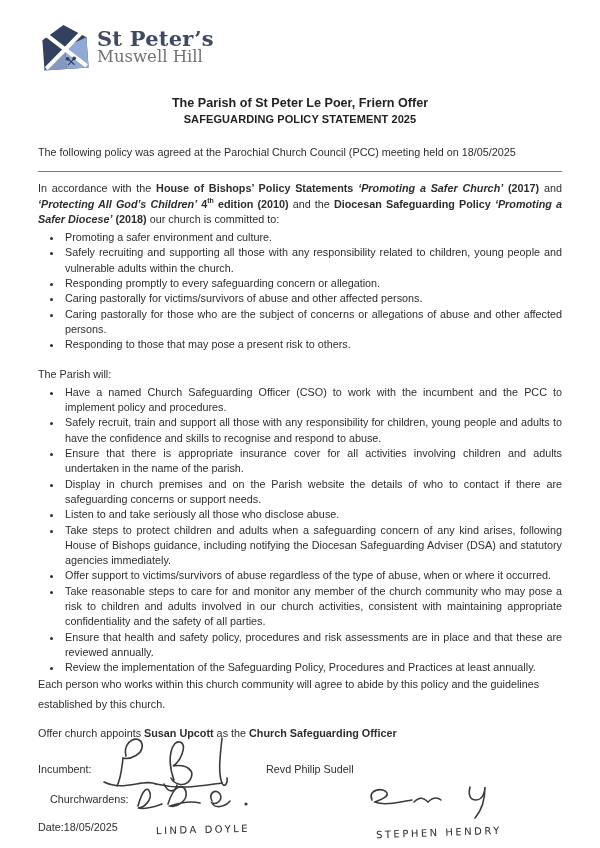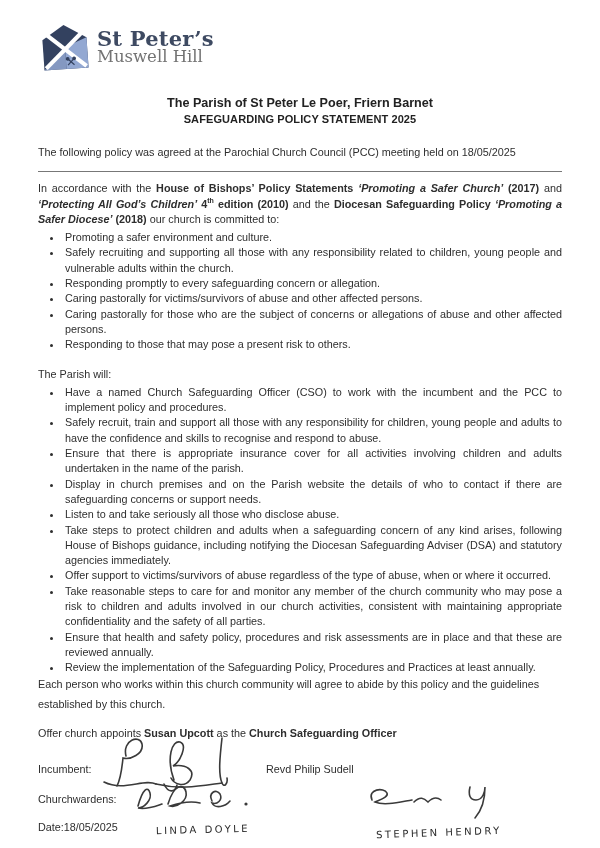--- a/index.html
+++ b/index.html
@@ -42,21 +42,21 @@
   li{text-align:justify;padding-left:2px;margin:0;}
   .parish-heading{margin-top:14px;}
   .each-person{margin-top:1px;}
   .each-person .line2{display:block;margin-top:5px;}
   
   .signoff{position:relative;margin-top:14px;height:150px;}
   .appoint{position:absolute;left:0;top:0;}
   .lbl{position:absolute;left:0;}
   .incumbent-lbl{top:36px;}
   .incumbent-name{position:absolute;left:228px;top:36px;}
-  .wardens-lbl{top:66px;}
+  .wardens-lbl{top:66px;margin-left:12px;}
   .date-lbl{top:94px;}
   .sig{position:absolute;}
   .sig path{fill:none;stroke:#3a3a3a;stroke-width:1.6;stroke-linecap:round;}
   .sig-incumbent{left:58px;top:4px;}
   .sig-warden1{left:92px;top:52px;}
   .sig-warden2{left:320px;top:56px;}
   .handname{position:absolute;font-family:"DejaVu Sans", sans-serif;font-size:10px;
             letter-spacing:2.5px;color:#2a2a2a;transform:rotate(-1.5deg);}
   .handname1{left:118px;top:96px;}
   .handname2{left:338px;top:99px;transform:rotate(-2deg);}
@@ -83,21 +83,21 @@
       </svg>
       <div class="stp-text">
         <div class="stp-l1">St Peter’s</div>
         <div class="stp-l2">Muswell Hill</div>
       </div>
     </div>
 
   </div>
 
   <div class="titles">
-    <div class="t1">The Parish of St Peter Le Poer, Friern Barnet</div>
+    <div class="t1">The Parish of St Peter Le Poer, Friern Offer</div>
     <div class="t2">SAFEGUARDING POLICY STATEMENT 2025</div>
   </div>
 
   <div class="body-txt">
 
     <p class="intro">The following policy was agreed at the Parochial Church Council (PCC) meeting held on 18/05/2025</p>
 
     <hr class="sep">
 
     <p class="just"><span>In accordance with the </span><span class="b">House of Bishops’ Policy Statements </span><span class="bi">‘Promoting a Safer Church’</span><span class="b"> (2017)</span><span> and </span><span class="bi">‘Protecting All God’s Children’</span><span class="b"> 4</span><sup class="b">th</sup><span class="b"> edition (2010)</span><span> and the </span><span class="b">Diocesan Safeguarding Policy </span><span class="bi">‘Promoting a Safer Diocese’</span><span class="b"> (2018)</span><span> our church is committed to:</span></p>

